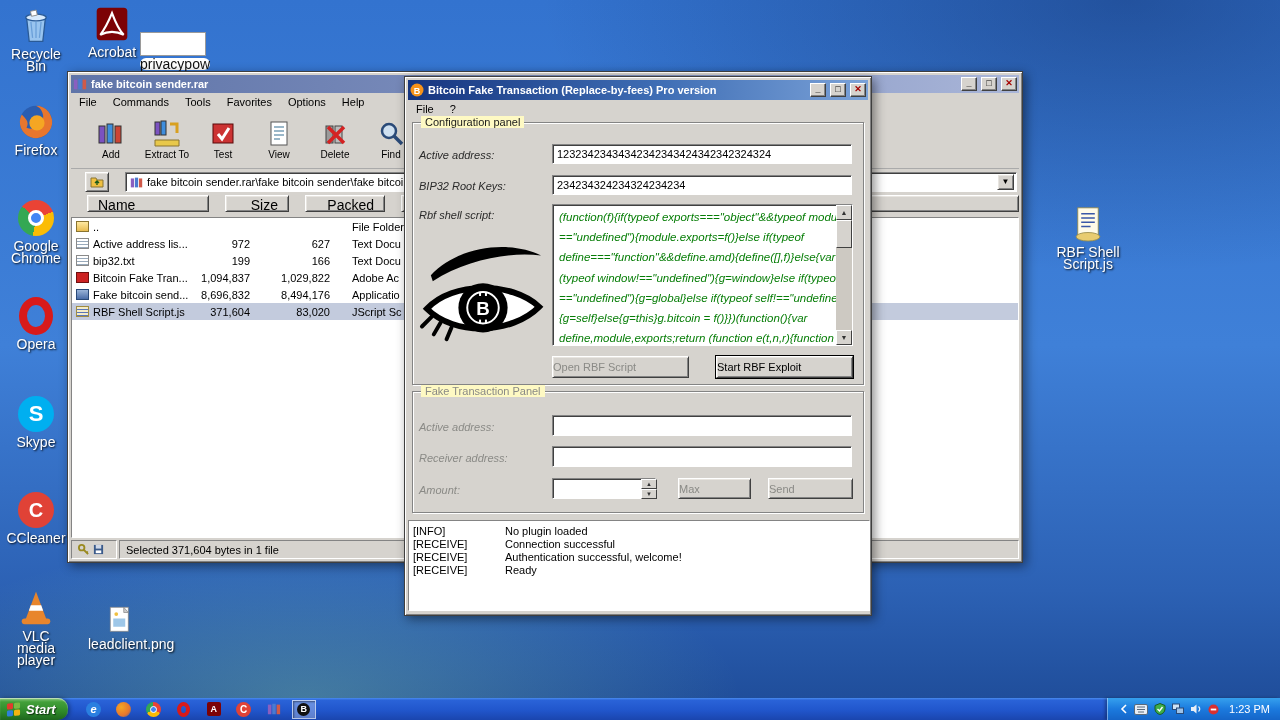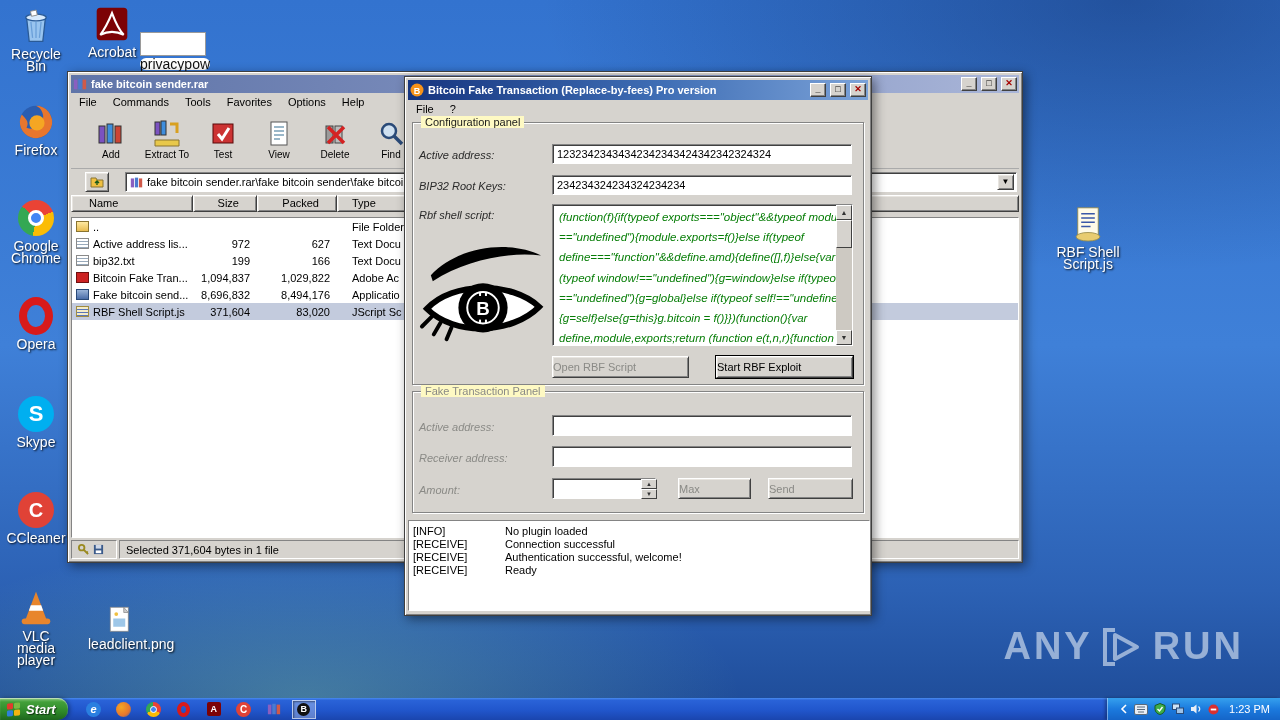--- a/index.html
+++ b/index.html
@@ -64,21 +64,21 @@
 
   
   #winrar { left:67px; top:71px; width:956px; height:492px; z-index:10; }
   .rar-toolbar { display:flex; padding-left:12px; height:59px; align-items:center; border-bottom:1px solid #aaa; }
   .rar-tool { width:56px; text-align:center; font-size:10px; color:#000; }
   .rar-tool svg { display:block; margin:0 auto; }
   .addr-row { display:flex; align-items:center; gap:16px; height:26px; padding:0 2px 0 14px; }
   .addr-combo { flex:1; height:20px; display:flex; align-items:center; gap:4px; padding:0 2px 0 4px; font-size:11px; }
   .addr-drop { width:17px; height:16px; margin-left:auto; font-size:8px; line-height:14px; text-align:center; }
   .hdr-row { display:flex; height:17px; }
-  .hcell { font-size:11px; padding:1px 17px; white-space:nowrap; overflow:hidden; }
+  .hcell { font-size:14px; padding:1px 10px; white-space:nowrap; overflow:hidden;margin-left:16px; }
   .list { position:absolute; left:3px; right:3px; top:145px; bottom:24px; background:#fff;
     border:1px solid; border-color:#848484 #ffffff #ffffff #848484; }
   .frow { display:flex; height:17px; font-size:11px; color:#000; align-items:center; }
   .frow.selected { background:#c3cbdd; }
   .c-name { width:122px; padding-left:4px; display:flex; align-items:center; gap:4px; white-space:nowrap; overflow:hidden; }
   .c-size { width:64px; text-align:right; padding-right:8px; }
   .c-packed { width:80px; text-align:right; padding-right:8px; }
   .c-type { flex:1; padding-left:14px; white-space:nowrap; overflow:hidden; }
   .fi { display:inline-block; width:13px; height:11px; flex:0 0 auto; }
   .fi-up { background:linear-gradient(#ffe9a0,#e8bc50); border:1px solid #8a7430; }
@@ -125,28 +125,20 @@
   .tray { margin-left:auto; height:22px; display:flex; align-items:center; gap:6px; padding:0 10px 0 12px;
     background:linear-gradient(180deg,#35a0ee 0%, #1b7ade 50%, #1565c8 100%);
     box-shadow:-2px 0 3px rgba(0,0,0,0.3); border-left:1px solid rgba(255,255,255,0.4); }
   .tray-clock { color:#fff; font-size:11px; padding-left:4px; }
 </style>
 </head>
 <body>
 
 <div id="desktop">
 
-  <div id="watermark">
-    <span>ANY</span>
-    <svg width="44" height="40" viewBox="0 0 44 40">
-      <path d="M14,3 L4,3 L4,37 L14,37" fill="none" stroke="rgba(228,236,246,0.60)" stroke-width="4"></path>
-      <path d="M14,8 L36,20 L14,32 Z" fill="none" stroke="rgba(228,236,246,0.60)" stroke-width="4" stroke-linejoin="round"></path>
-    </svg>
-    <span>RUN</span>
-  </div>
 
   <div class="fragment" style="left:140px; top:32px; width:66px; height:24px;"></div>
 
   <div class="dicon" style="left:4px; top:6px;">
     <div class="dicon-img">
       <svg width="34" height="38" viewBox="0 0 40 44">
         <path d="M9,13 L31,13 L28,40 L12,40 Z" fill="rgba(170,210,245,0.85)" stroke="#2a5a96" stroke-width="1.5"></path>
         <ellipse cx="20" cy="12" rx="12" ry="4" fill="#d8eafc" stroke="#2a5a96" stroke-width="1.5"></ellipse>
         <path d="M14,17 L16,36 M20,17 L20,36 M26,17 L24,36" stroke="#6a9fd8" stroke-width="1.5" fill="none"></path>
         <rect x="14" y="4" width="7" height="6" fill="#fff" stroke="#888" transform="rotate(-12 17 7)"></rect>

